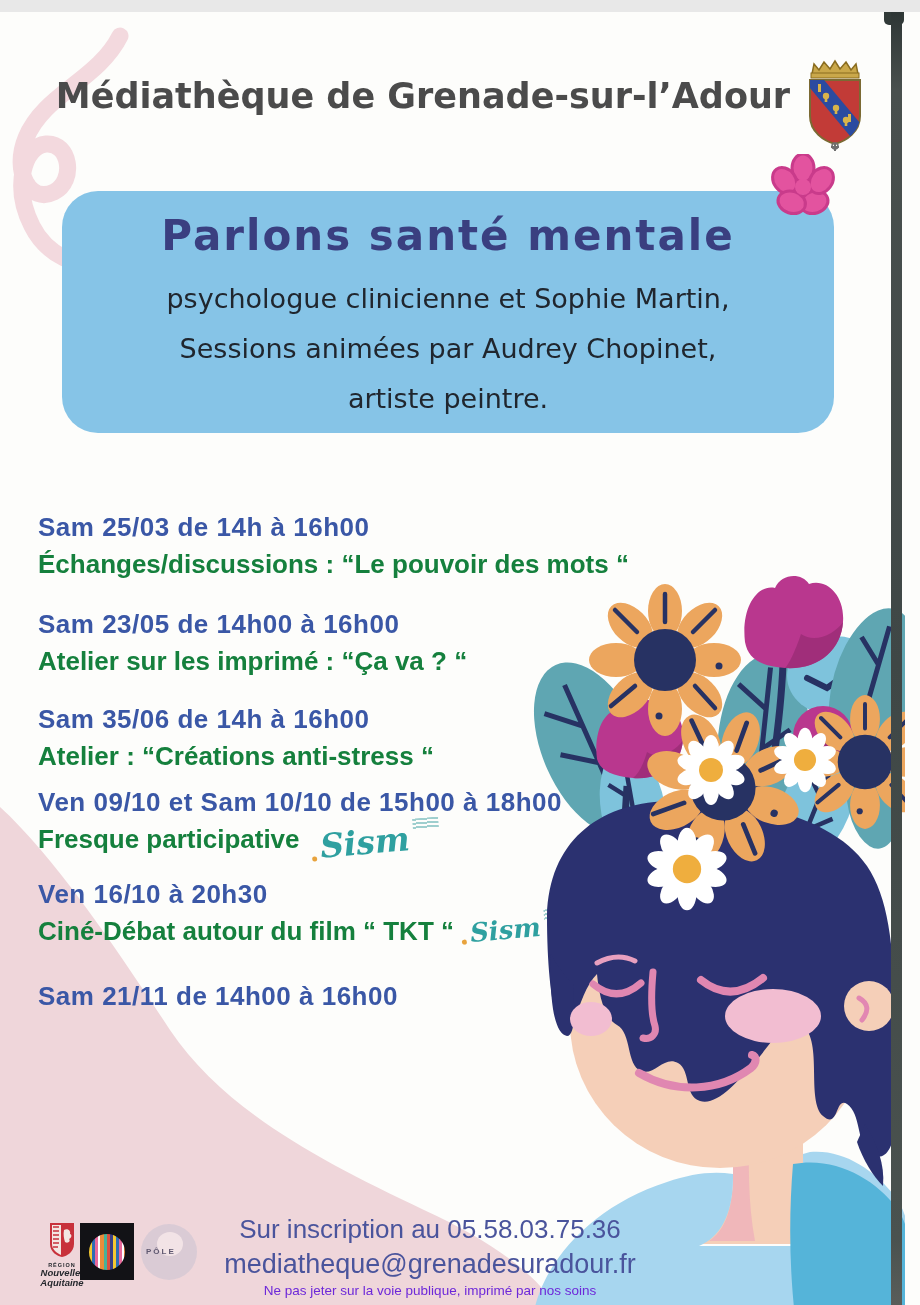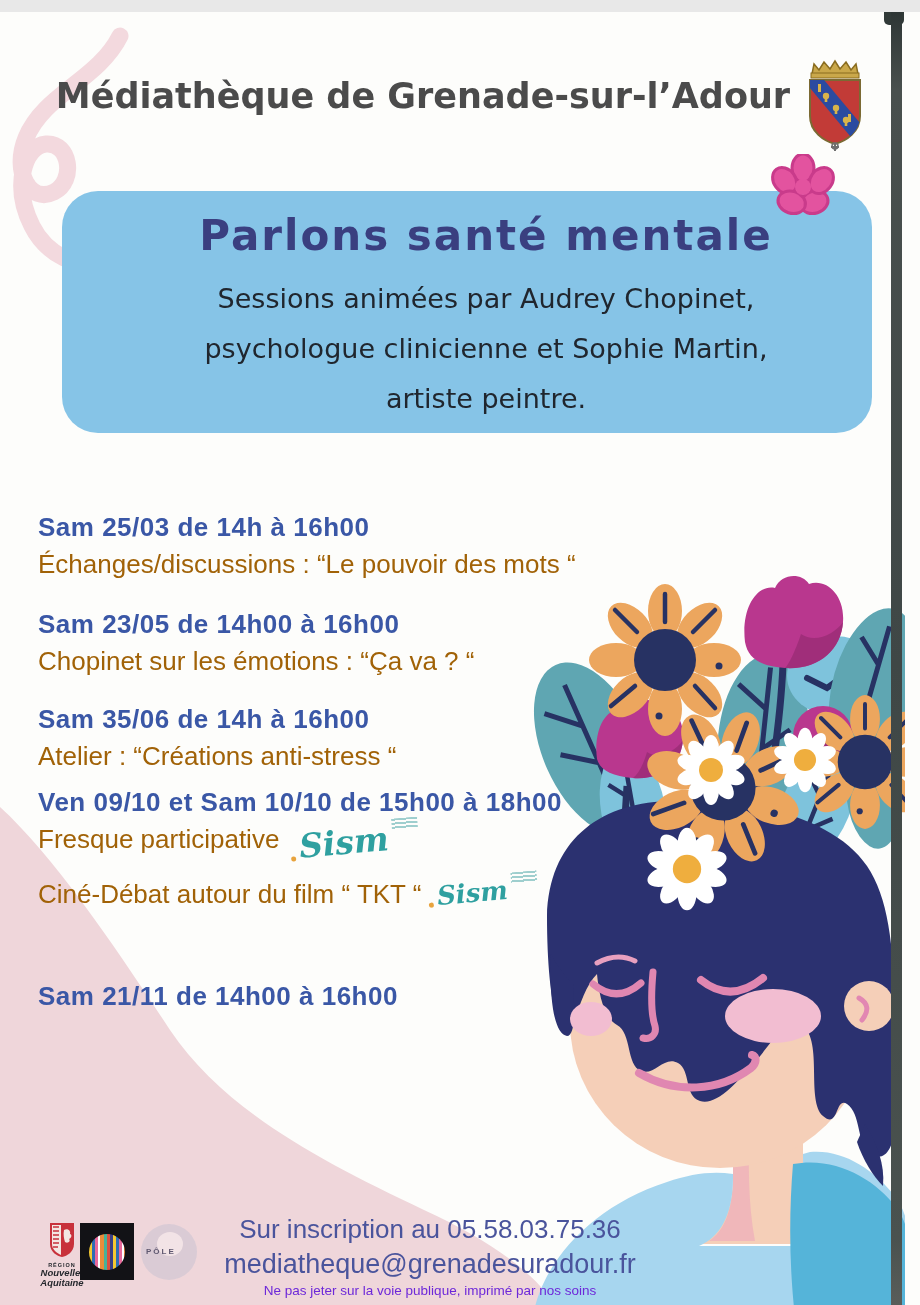--- a/index.html
+++ b/index.html
@@ -7,33 +7,33 @@
           font-family:"Liberation Sans",sans-serif;margin:12px auto;}
   .layer{position:absolute;pointer-events:none;}
 
   
   .page-title{position:absolute;left:52px;top:64px;width:742px;text-align:center;
     font-family:"DejaVu Sans",sans-serif;font-size:35px;font-weight:700;color:#4b4b4b;letter-spacing:0px;}
   .crest{position:absolute;left:800px;top:42px;}
 
   
   .hero{position:absolute;left:62px;top:179px;width:772px;height:242px;border-radius:36px;
-        background:#86c4e7;text-align:center;padding-left:38px;}
+        background:#86c4e7;text-align:center;}
   .hero-title{margin-top:20px;font-family:"DejaVu Sans",sans-serif;font-size:42px;font-weight:700;
         color:#3a3f80;letter-spacing:2px;}
   .hero-sub{font-family:"DejaVu Sans",sans-serif;font-size:27px;font-weight:500;color:#20262e;
         line-height:50px;margin-top:14px;}
   .corner-flower{position:absolute;left:768px;top:142px;}
 
   
   .event{position:absolute;left:38px;width:620px;}
   .event-date{font-family:"Liberation Sans",sans-serif;font-size:26px;font-weight:700;color:#3a57a6;
         letter-spacing:.5px;margin-bottom:6px;}
   .desc-row{display:flex;align-items:flex-start;gap:16px;}
-  .event-desc{font-family:"Liberation Sans",sans-serif;font-size:26px;font-weight:400;color:#a16207;}
+  .event-desc{font-family:"Liberation Sans",sans-serif;font-size:26px;font-weight:700;color:#15803d;}
   .sism{font-family:"DejaVu Serif",serif;font-style:italic;font-weight:700;color:#2fa0a0;
         position:relative;transform:rotate(-5deg);display:inline-block;}
   .s-lg{font-size:33px;line-height:30px;margin-top:4px;margin-left:4px;}
   .s-sm{font-size:26px;line-height:24px;margin-top:2px;}
   .sism::before{content:"";position:absolute;left:-9px;bottom:1px;width:5px;height:5px;border-radius:50%;
         background:#e8a33d;}
   .sism::after{content:"";position:absolute;right:-30px;top:-5px;width:26px;height:11px;opacity:.75;
         background:repeating-linear-gradient(to bottom,#7fbfbf 0 2px,transparent 2px 4px);}
 
   
@@ -100,22 +100,22 @@
           <rect x="48" y="60" width="3" height="8"></rect>
       </g>
     </g>
     <path d="M35,90 L35,97 M31,93 L39,93" stroke="#6f6f6f" stroke-width="2"></path>
     <circle cx="35" cy="92" r="3" fill="none" stroke="#6f6f6f" stroke-width="1.5"></circle>
   </svg>
 
   <div class="hero">
     <div class="hero-title">Parlons santé mentale</div>
     <div class="hero-sub">
+      <div>psychologue clinicienne et Sophie Martin,</div>
       <div>Sessions animées par Audrey Chopinet,</div>
-      <div>psychologue clinicienne et Sophie Martin,</div>
       <div>artiste peintre.</div>
     </div>
   </div>
 
   <svg class="corner-flower" width="70" height="66" viewBox="0 0 70 66">
     <g transform="translate(35,33)" fill="#e3539f" stroke="#c93b8b" stroke-width="3">
       <ellipse cx="0" cy="-19" rx="11" ry="14"></ellipse>
       <ellipse cx="18" cy="-6" rx="11" ry="14" transform="rotate(72)"></ellipse>
       <ellipse cx="11" cy="16" rx="11" ry="14" transform="rotate(144)"></ellipse>
       <ellipse cx="-11" cy="16" rx="11" ry="14" transform="rotate(216)"></ellipse>
@@ -256,37 +256,38 @@
 
   <div class="event" style="top:500px">
     <div class="event-date">Sam 25/03 de 14h à 16h00</div>
     <div class="desc-row">
         <span class="event-desc">Échanges/discussions :  “Le pouvoir des mots “</span>
       </div>
   </div>
   <div class="event" style="top:597px">
     <div class="event-date">Sam 23/05 de 14h00 à 16h00</div>
     <div class="desc-row">
-        <span class="event-desc">Chopinet sur les émotions : “Ça va ? “</span>
+        <span class="event-desc">Atelier sur les imprimé : “Ça va ? “</span>
       </div>
   </div>
   <div class="event" style="top:692px">
     <div class="event-date">Sam 35/06 de 14h à 16h00</div>
     <div class="desc-row">
         <span class="event-desc">Atelier :  “Créations anti-stress “</span>
       </div>
   </div>
   <div class="event" style="top:775px">
     <div class="event-date">Ven 09/10 et Sam 10/10 de 15h00 à 18h00</div>
     <div class="desc-row">
       <span class="event-desc">Fresque participative</span>
       <span class="sism s-lg">Sism</span>
     </div>
   </div>
   <div class="event" style="top:867px">
+    <div class="event-date">Ven 16/10 à 20h30</div>
     <div class="desc-row">
       <span class="event-desc">Ciné-Débat autour du film “ TKT “</span>
       <span class="sism s-sm">Sism</span>
     </div>
   </div>
   <div class="event" style="top:969px">
     <div class="event-date">Sam 21/11 de 14h00 à 16h00</div>
   </div>
 
   <div class="footer-text">

